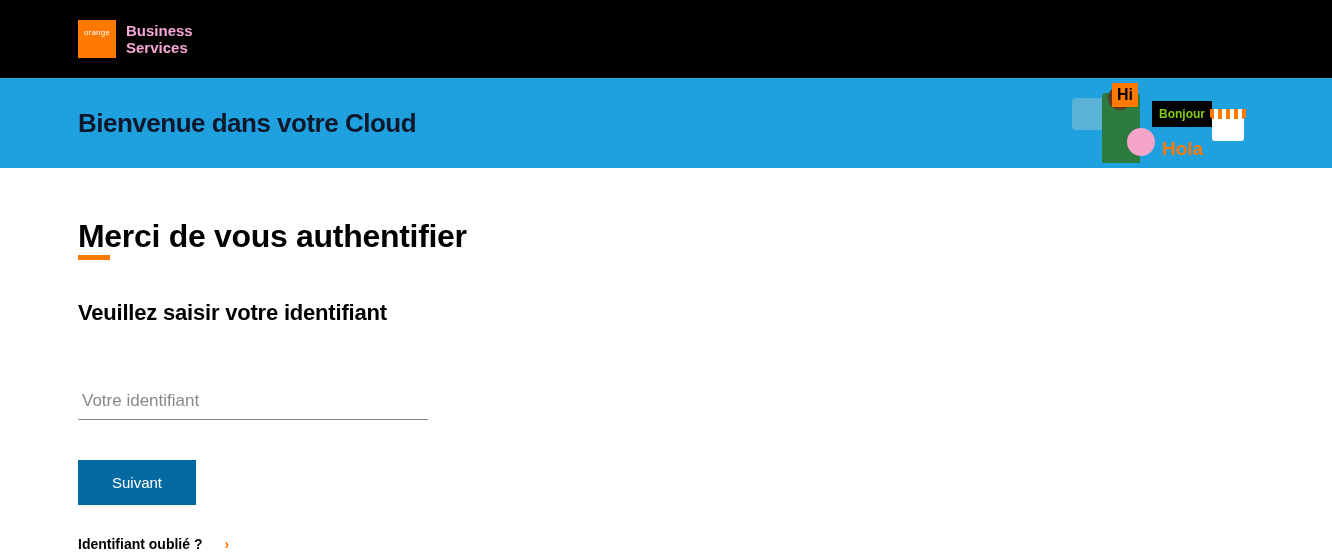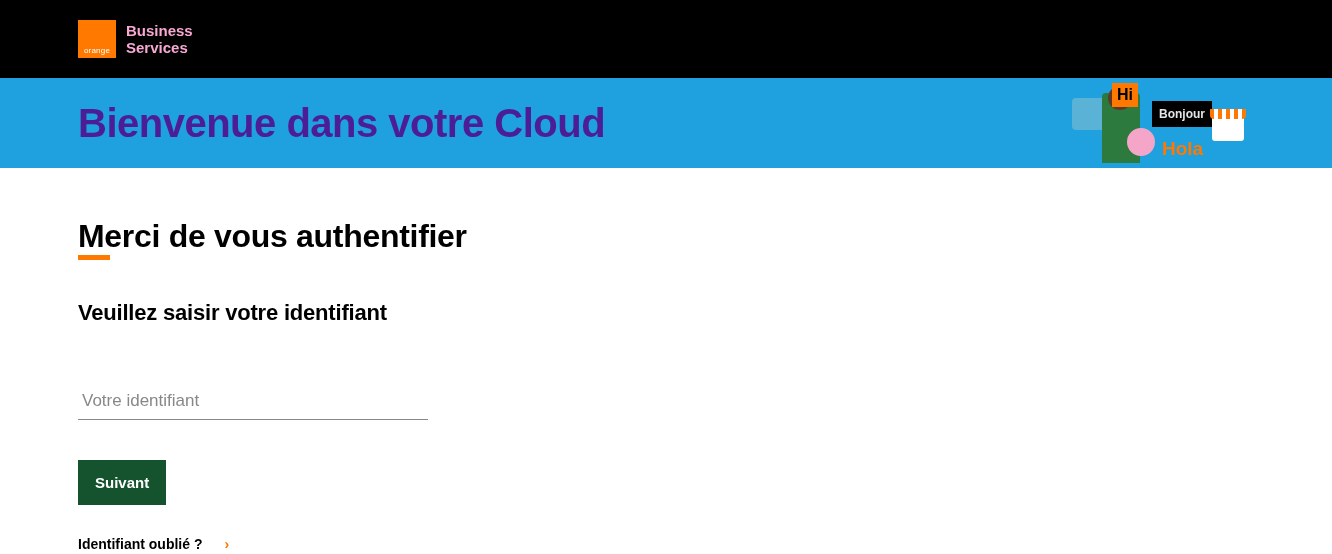--- a/index.html
+++ b/index.html
@@ -24,21 +24,21 @@
       gap: 10px;
     }
     
     .orange-logo {
       width: 38px;
       height: 38px;
       background: #ff7900;
       display: flex;
       align-items: flex-end;
       justify-content: center;
-      padding-bottom: 3px;
+      padding-bottom: 21px;
     }
     
     .orange-logo-text {
       color: #ffffff;
       font-size: 8px;
       font-weight: 500;
       letter-spacing: 0.2px;
     }
     
     .logo-text {
@@ -53,22 +53,22 @@
       height: 90px;
       display: flex;
       align-items: center;
       justify-content: space-between;
       padding-left: 78px;
       padding-right: 60px;
       position: relative;
     }
     
     .banner-title {
-      color: #4c1d95;
-      font-size: 40px;
+      color: #0f172a;
+      font-size: 26px;
       font-weight: 800;
       letter-spacing: -0.5px;
     }
     
     .banner-illustration {
       position: relative;
       width: 200px;
       height: 80px;
     }
     
@@ -128,21 +128,21 @@
       justify-content: center;
     }
     
     .illu-bonjour {
       position: absolute;
       left: 80px;
       top: 18px;
       width: 60px;
       height: 26px;
       background: #000000;
-      color: #e5e5e5;
+      color: #84cc16;
       font-size: 12px;
       font-weight: 600;
       display: flex;
       align-items: center;
       justify-content: center;
     }
     
     .illu-hola {
       position: absolute;
       left: 90px;
@@ -219,26 +219,26 @@
       outline: none;
       background: transparent;
       margin-bottom: 40px;
     }
     
     .id-input::placeholder {
       color: #888888;
     }
     
     .next-button {
-      background: #14532d;
+      background: #0369a1;
       color: #ffffff;
       border: none;
-      padding: 14px 17px;
+      padding: 14px 34px;
       font-size: 15px;
-      font-weight: 700;
+      font-weight: 400;
       cursor: pointer;
       margin-bottom: 30px;
       display: block;
     }
     
     .forgot-link {
       display: inline-flex;
       align-items: center;
       gap: 22px;
       color: #000000;

